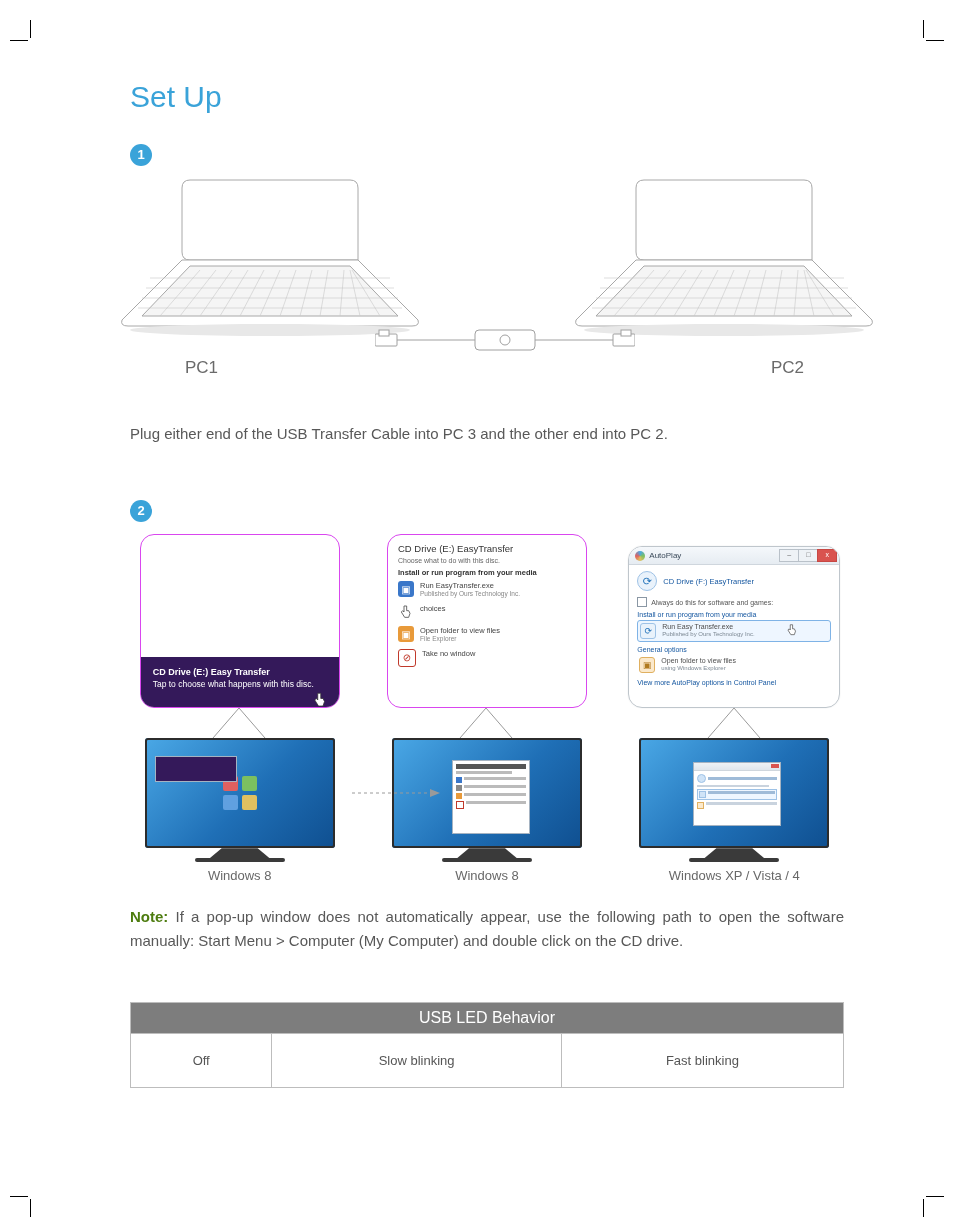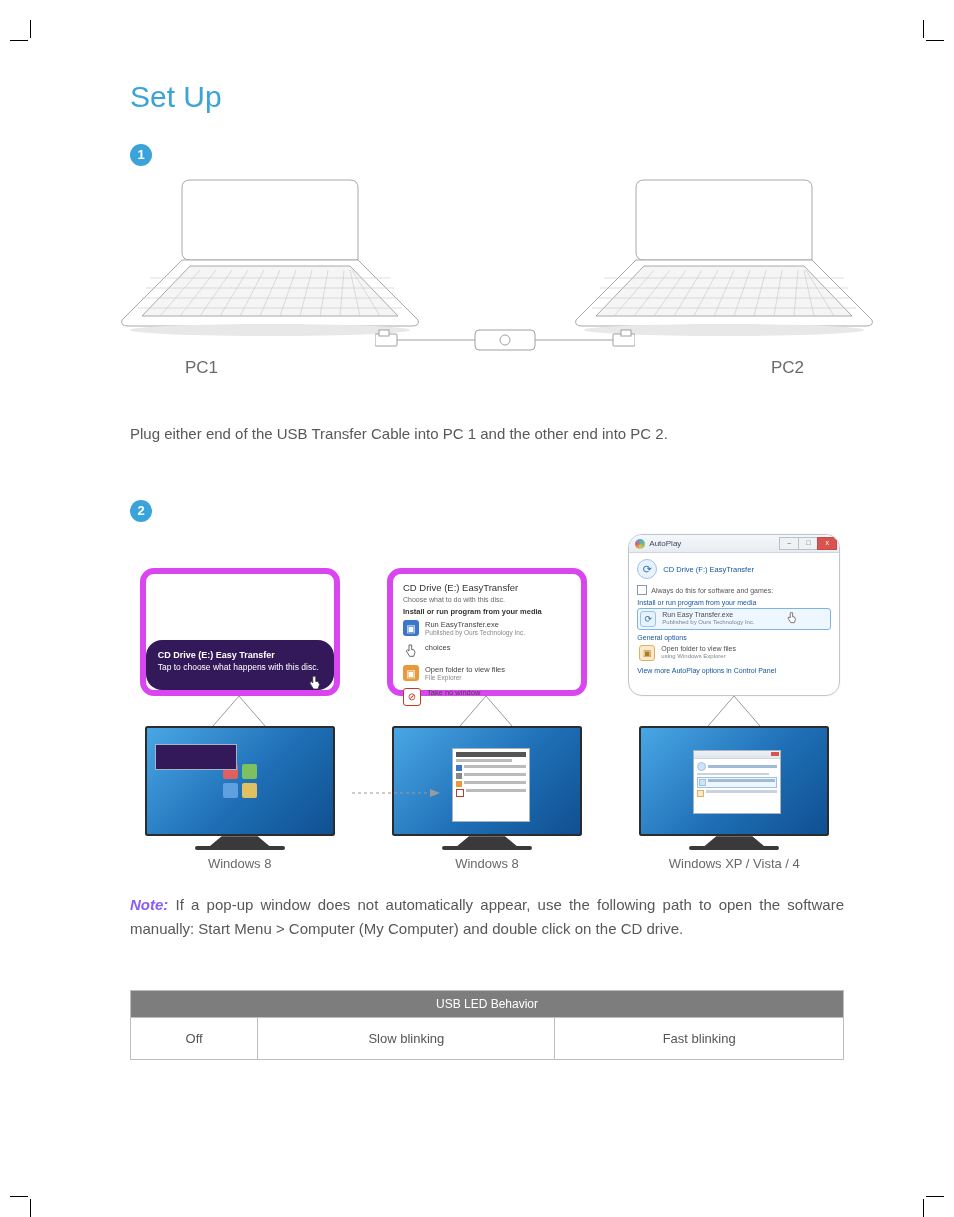--- a/index.html
+++ b/index.html
@@ -103,25 +103,25 @@
     align-items: flex-end;
   }
   .col {
     flex: 1 1 0;
     display: flex;
     flex-direction: column;
     align-items: center;
     position: relative;
   }
   .popup {
-    border: 6px solid #d946ef;
+    border: 1px solid #d946ef;
     border-radius: 14px;
     background: #fff;
     width: 200px;
-    height: 128px;
+    height: 174px;
     box-sizing: border-box;
     padding: 8px 10px;
     font-size: 8px;
     color: #444;
     position: relative;
   }
   .popup .hed {
     font-size: 9.5px;
     color: #333;
     margin-bottom: 3px;
@@ -158,21 +158,20 @@
     overflow: hidden;
   }
   .toast {
     background: #34195a;
     color: #fff;
     width: 100%;
     padding: 10px 12px 18px 12px;
     box-sizing: border-box;
     font-size: 8.5px;
     position: relative;
-    border-radius: 16px;
   }
   .toast b { font-size: 9px; display:block; margin-bottom:2px;}
   .cursor-icon {
     position: absolute;
     width: 18px; height: 18px;
     color: #fff;
   }
 
   .autoplay {
     width: 210px;
@@ -260,39 +259,39 @@
   .mini-win {
     position:absolute;background:#fff;border:1px solid #a5b3c2;font-size:4px;
   }
   .os-cap { font-size: 13px; color:#686868; margin-top:6px; text-align:center; }
 
   .arrow-dash {
     position:absolute; top: 250px; left: 222px; width: 90px; height: 10px;
   }
   .arrow-dash svg{width:100%;height:100%;}
 
-  .note b{ color:#8b5cf6;font-style:italic;}
+  .note b{ color:#4d7c0f;}
   .led-table {
     width: 100%;
     border-collapse: collapse;
     margin-top: 50px;
     font-size: 13px;
     color: #555;
   }
   .led-table th {
     background: #7d7d7d;
     color: #fff;
     font-weight: normal;
     padding: 6px;
     border: 1px solid #bdbdbd;
-    font-size: 12px;
+    font-size: 16px;
   }
   .led-table td {
     border: 1px solid #bdbdbd;
-    padding: 13px;
+    padding: 19px;
     text-align: center;
   }
 </style>
 </head>
 <body>
 
 <div class="page">
   <div class="crop tl"></div>
   <div class="crop tr"></div>
   <div class="crop bl"></div>
@@ -369,21 +368,21 @@
             <circle cx="130" cy="20" r="5"></circle>
             <line x1="160" y1="20" x2="238" y2="20"></line>
             <rect x="238" y="14" width="22" height="12" rx="1"></rect>
             <rect x="246" y="10" width="10" height="6"></rect>
           </g>
         </svg>
       </div>
       <span class="pc-label l1">PC1</span>
       <span class="pc-label l2">PC2</span>
     </div>
-    <p class="body">Plug either end of the USB Transfer Cable into PC 1 and the other end into PC 2.</p>
+    <p class="body">Plug either end of the USB Transfer Cable into PC 3 and the other end into PC 2.</p>
   </div>
 
   <div class="step2">
     <span class="step-badge">2</span>
 
     <div class="step2-row" style="position:relative">
 
       <div class="col">
         <div class="popup col1">
           <div class="toast">

